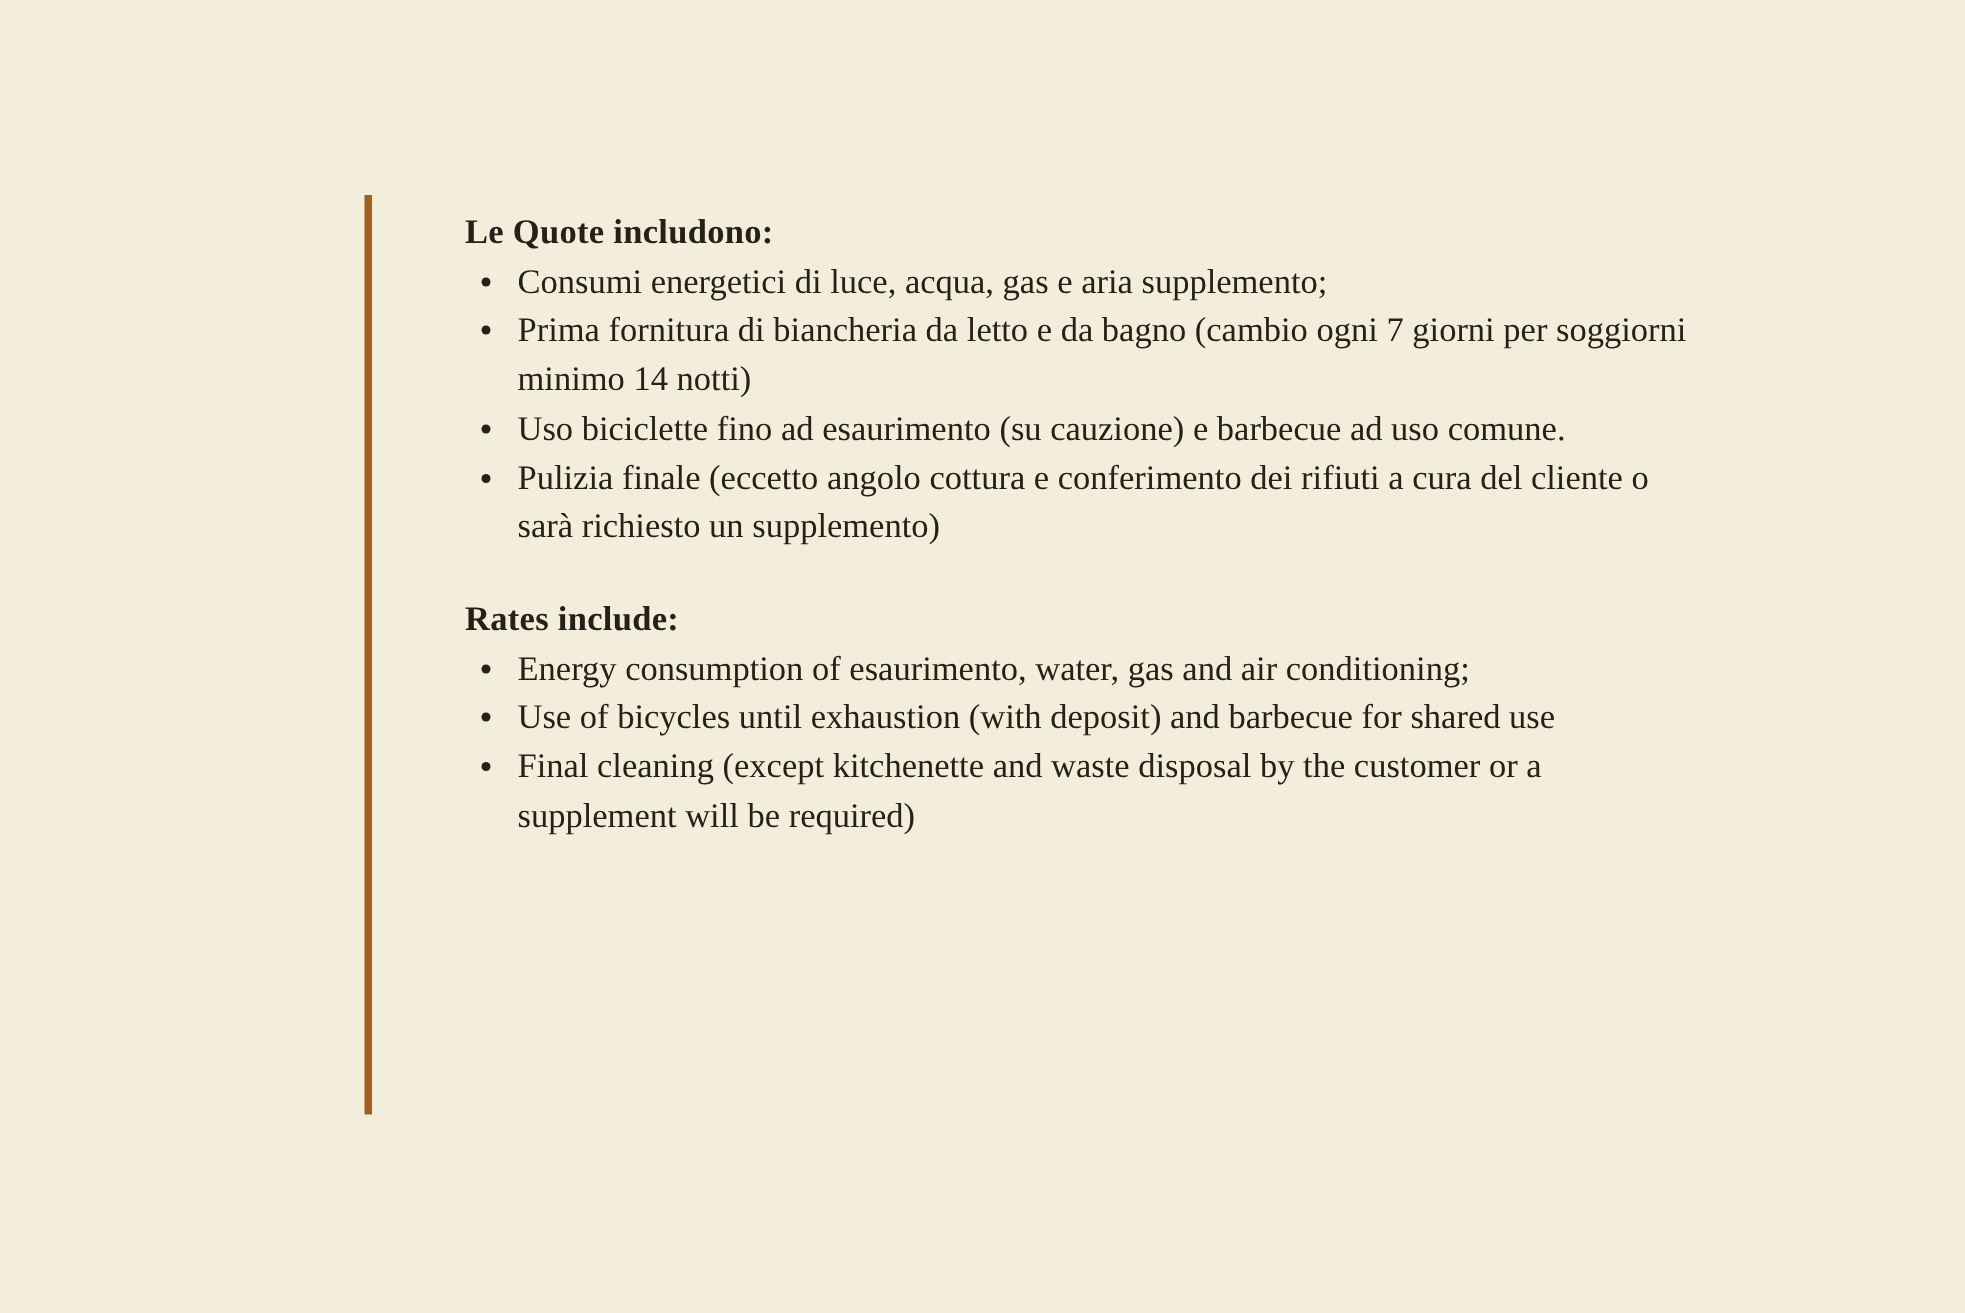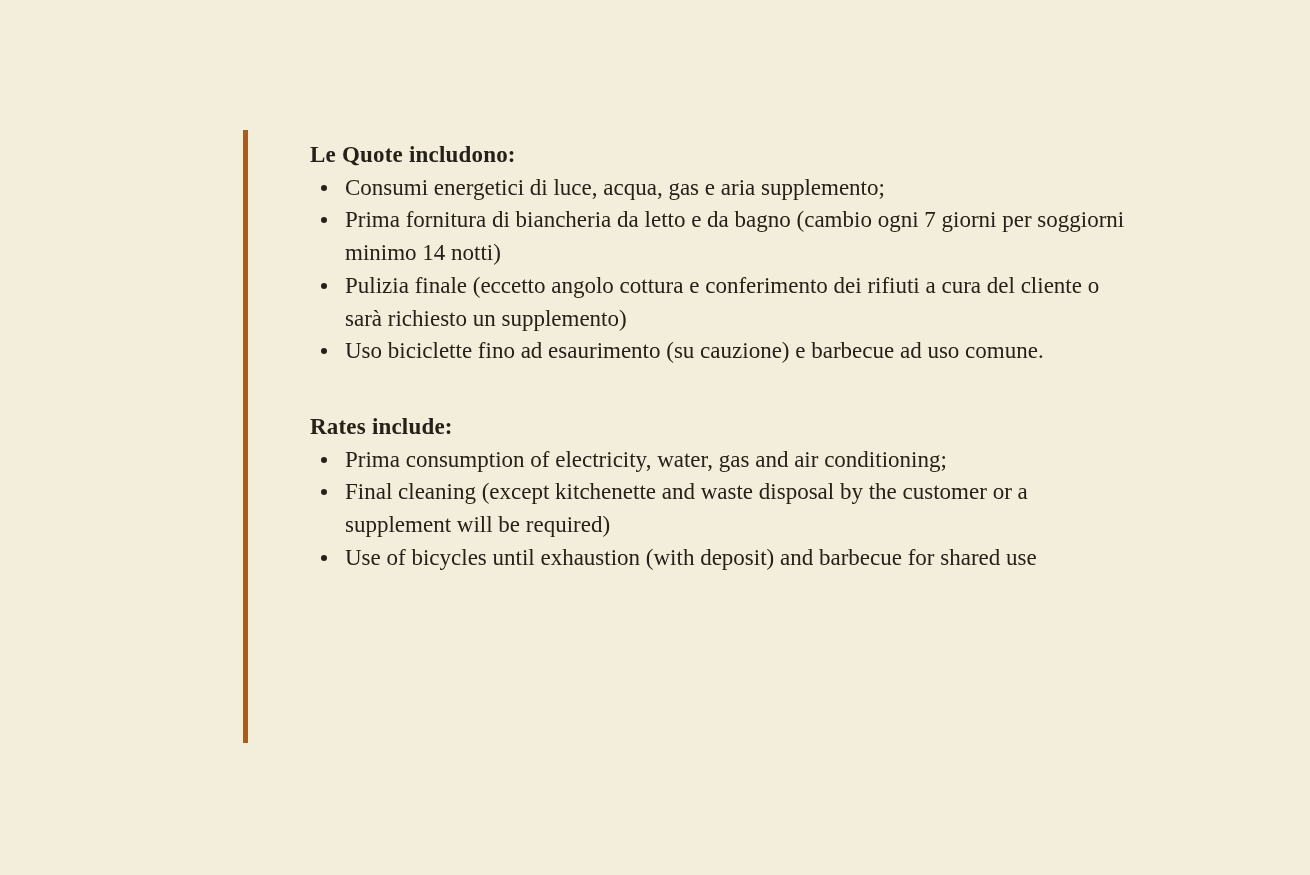--- a/index.html
+++ b/index.html
@@ -34,21 +34,21 @@
     top: 139px;
     width: 825px;
     font-size: 23px;
     line-height: 32.7px;
   }
   .section-heading {
     font-weight: bold;
     letter-spacing: 0.2px;
   }
   .section + .section {
-    margin-top: 43px;
+    margin-top: 29px;
   }
   ul.items {
     list-style: none;
     margin: 0;
     padding: 0;
   }
   ul.items li {
     position: relative;
     padding-left: 35px;
   }
@@ -77,41 +77,41 @@
         <li>
           <span class="dot"></span>
           <span>Consumi energetici di luce, acqua, gas e aria supplemento;</span>
         </li>
         <li>
           <span class="dot"></span>
           <span>Prima fornitura di biancheria da letto e da bagno (cambio ogni 7 giorni per soggiorni minimo 14 notti)</span>
         </li>
         <li>
           <span class="dot"></span>
-          <span>Pulizia finale (eccetto angolo cottura e conferimento dei rifiuti a cura del cliente o sarà richiesto un supplemento)</span>
+          <span>Uso biciclette fino ad esaurimento (su cauzione) e barbecue ad uso comune.</span>
         </li>
         <li>
           <span class="dot"></span>
-          <span>Uso biciclette fino ad esaurimento (su cauzione) e barbecue ad uso comune.</span>
+          <span>Pulizia finale (eccetto angolo cottura e conferimento dei rifiuti a cura del cliente o sarà richiesto un supplemento)</span>
         </li>
       </ul>
     </div>
 
     <div class="section">
       <div class="section-heading">Rates include:</div>
       <ul class="items">
         <li>
           <span class="dot"></span>
-          <span>Prima consumption of electricity, water, gas and air conditioning;</span>
+          <span>Energy consumption of esaurimento, water, gas and air conditioning;</span>
+        </li>
+        <li>
+          <span class="dot"></span>
+          <span>Use of bicycles until exhaustion (with deposit) and barbecue for shared use</span>
         </li>
         <li>
           <span class="dot"></span>
           <span>Final cleaning (except kitchenette and waste disposal by the customer or a supplement will be required)</span>
-        </li>
-        <li>
-          <span class="dot"></span>
-          <span>Use of bicycles until exhaustion (with deposit) and barbecue for shared use</span>
         </li>
       </ul>
     </div>
 
   </div>
 </div>
 
 </body></html>

